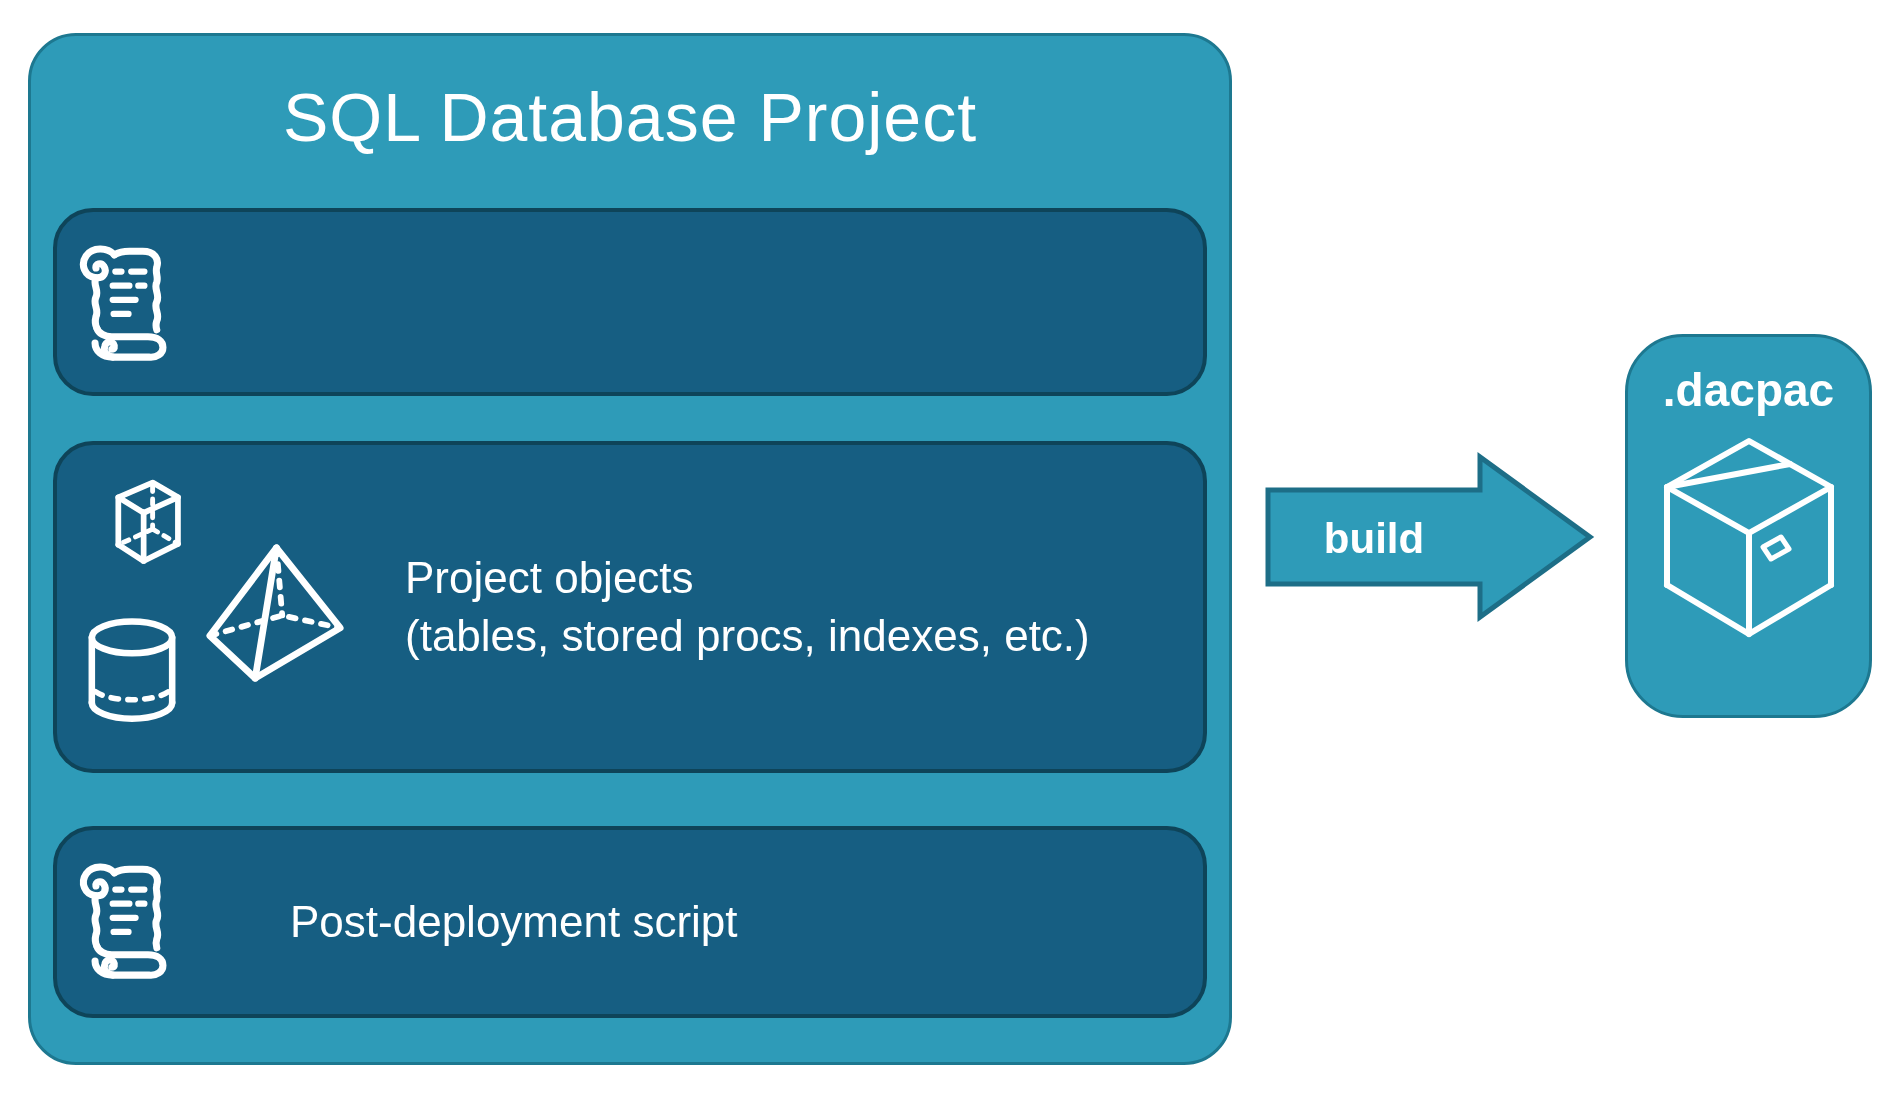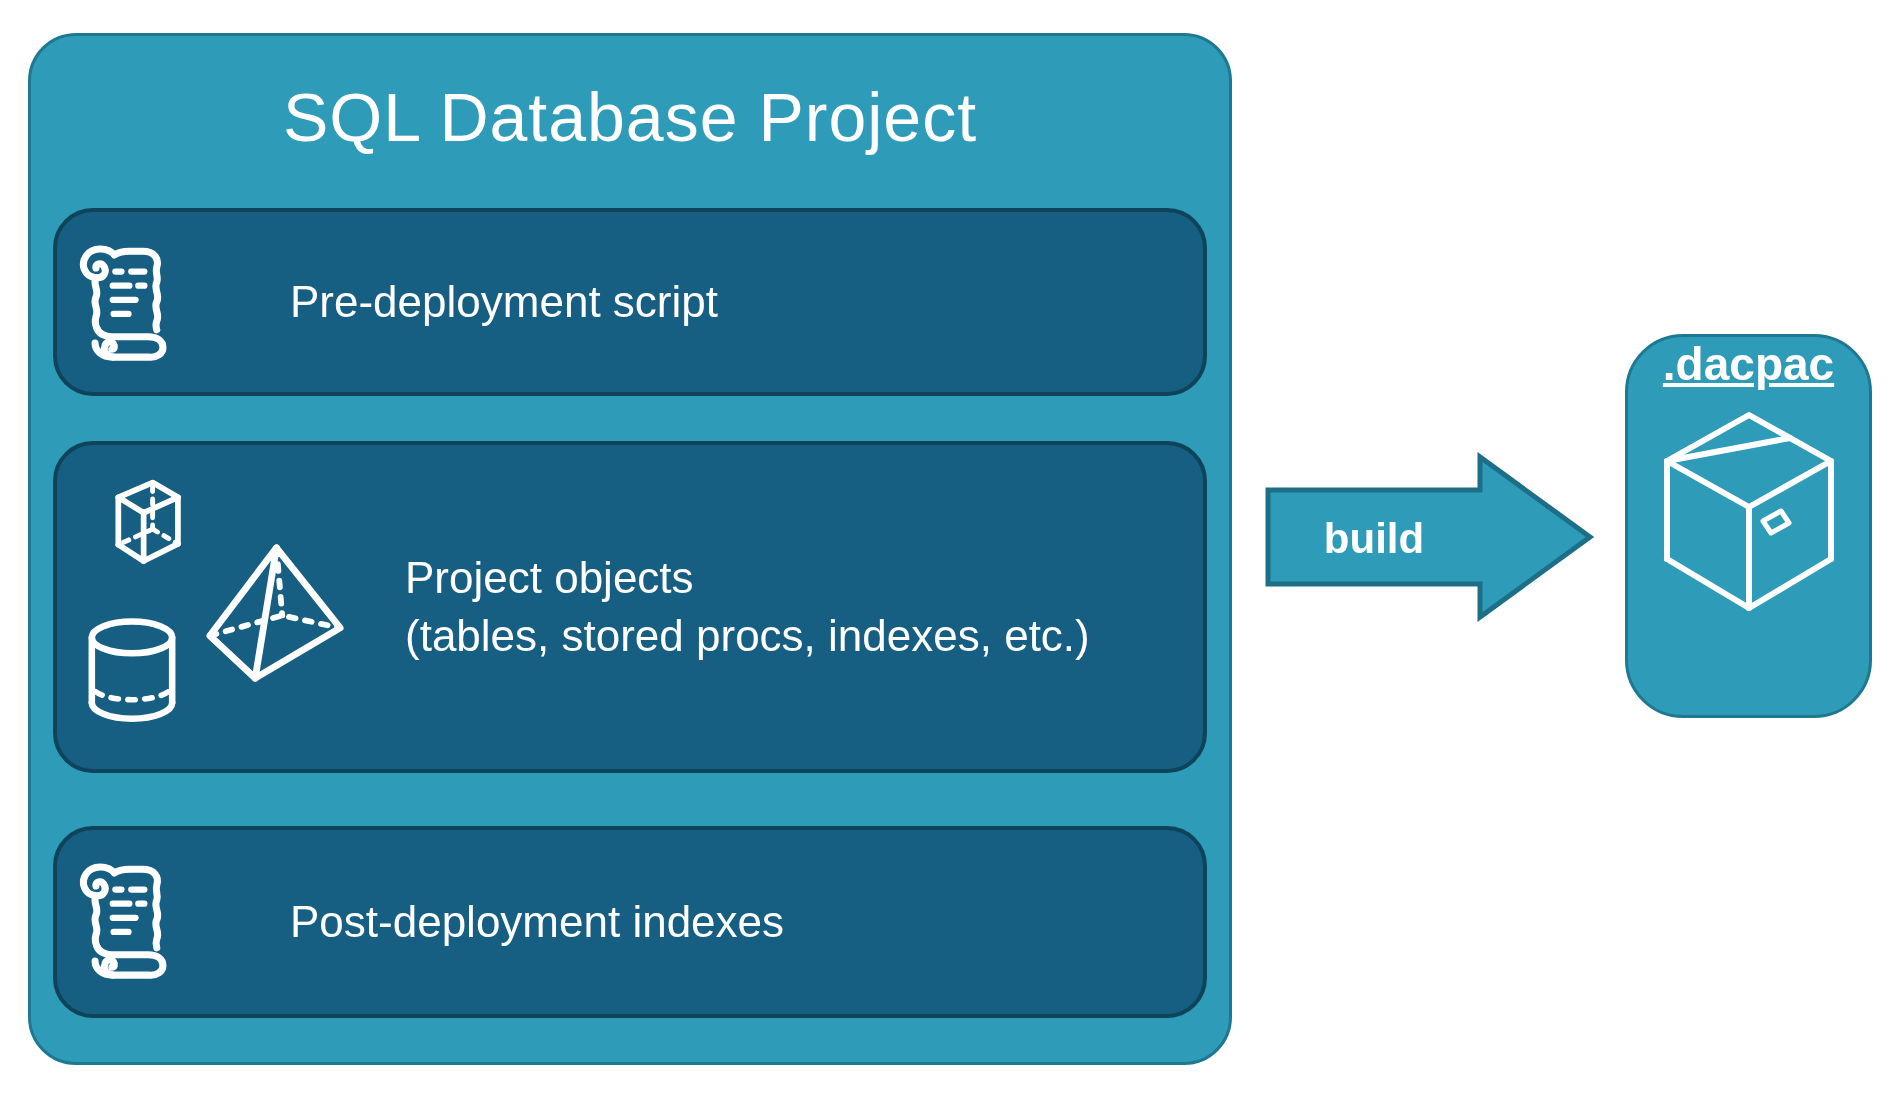--- a/index.html
+++ b/index.html
@@ -68,22 +68,23 @@
   .dacpac-box {
     position: absolute; left: 1625px; top: 334px;
     width: 247px; height: 384px;
     background: var(--teal, #2e9bb8);
     border: 3px solid var(--teal-border, #1d7890);
     border-radius: 58px;
     box-sizing: border-box;
     display: flex; flex-direction: column; align-items: center;
   }
   .dacpac-label {
+    margin-top: 26px;
     color: var(--text, #ffffff);
-    font-size: 46px; font-weight: 700; text-decoration: underline;
+    font-size: 46px; font-weight: 700;
   }
   .package-icon { width: 180px; height: 205px; margin-top: 18px; }
 
   svg { display: block; width: 100%; height: 100%; }
 </style>
 </head>
 <body>
 
 <div class="diagram">
 
@@ -99,23 +100,20 @@
           <path d="M27 97 C29 103 36 107 44 107 L85 107 C96 107 102 112 102 119 C102 126 95 131 86 130 L45 130 C33 130 25 123 25 114"></path>
           <path d="M45 130 C38 129 34 124 36 118 C37 113 43 111 46 115 C48 118 47 121 44 121"></path>
           <g stroke-width="7">
             <path d="M48 33 h7 M66 33 h15"></path>
             <path d="M45 49 h19 M74 49 h7"></path>
             <path d="M45 65 h26"></path>
             <path d="M46 81 h17"></path>
           </g>
         </g>
       </svg>
-      <div class="row-label-wrap">
-        <div class="row-label">Pre-deployment script</div>
-      </div>
     </div>
 
     <div class="row row-2">
       <svg class="icon cube-icon" viewBox="0 0 120 125">
         <g fill="none" stroke="#ffffff" stroke-width="7" stroke-linecap="round" stroke-linejoin="round">
           <path d="M31 31 L73 13 L104 31 L62 50 Z"></path>
           <path d="M31 31 L31 89 M62 50 L62 109 M104 31 L104 88"></path>
           <path d="M31 89 L62 109 L104 88"></path>
           <g stroke-width="6" stroke-dasharray="7 9">
             <path d="M73 17 L73 70"></path>
@@ -157,21 +155,21 @@
           <path d="M45 130 C38 129 34 124 36 118 C37 113 43 111 46 115 C48 118 47 121 44 121"></path>
           <g stroke-width="7">
             <path d="M48 33 h7 M66 33 h15"></path>
             <path d="M45 49 h19 M74 49 h7"></path>
             <path d="M45 65 h26"></path>
             <path d="M46 81 h17"></path>
           </g>
         </g>
       </svg>
       <div class="row-label-wrap">
-        <div class="row-label">Post-deployment indexes</div>
+        <div class="row-label">Post-deployment script</div>
       </div>
     </div>
   </div>
 
   <svg class="arrow-svg" viewBox="0 0 334 174">
     <polygon points="5,40 217,40 217,7 327,87 217,167 217,134 5,134" fill="var(--teal, #2e9bb8)" stroke="var(--arrow-border, #1d6e87)" stroke-width="5" stroke-linejoin="miter"></polygon>
   </svg>
   <div class="arrow-label">build</div>
 
   <div class="dacpac-box">

